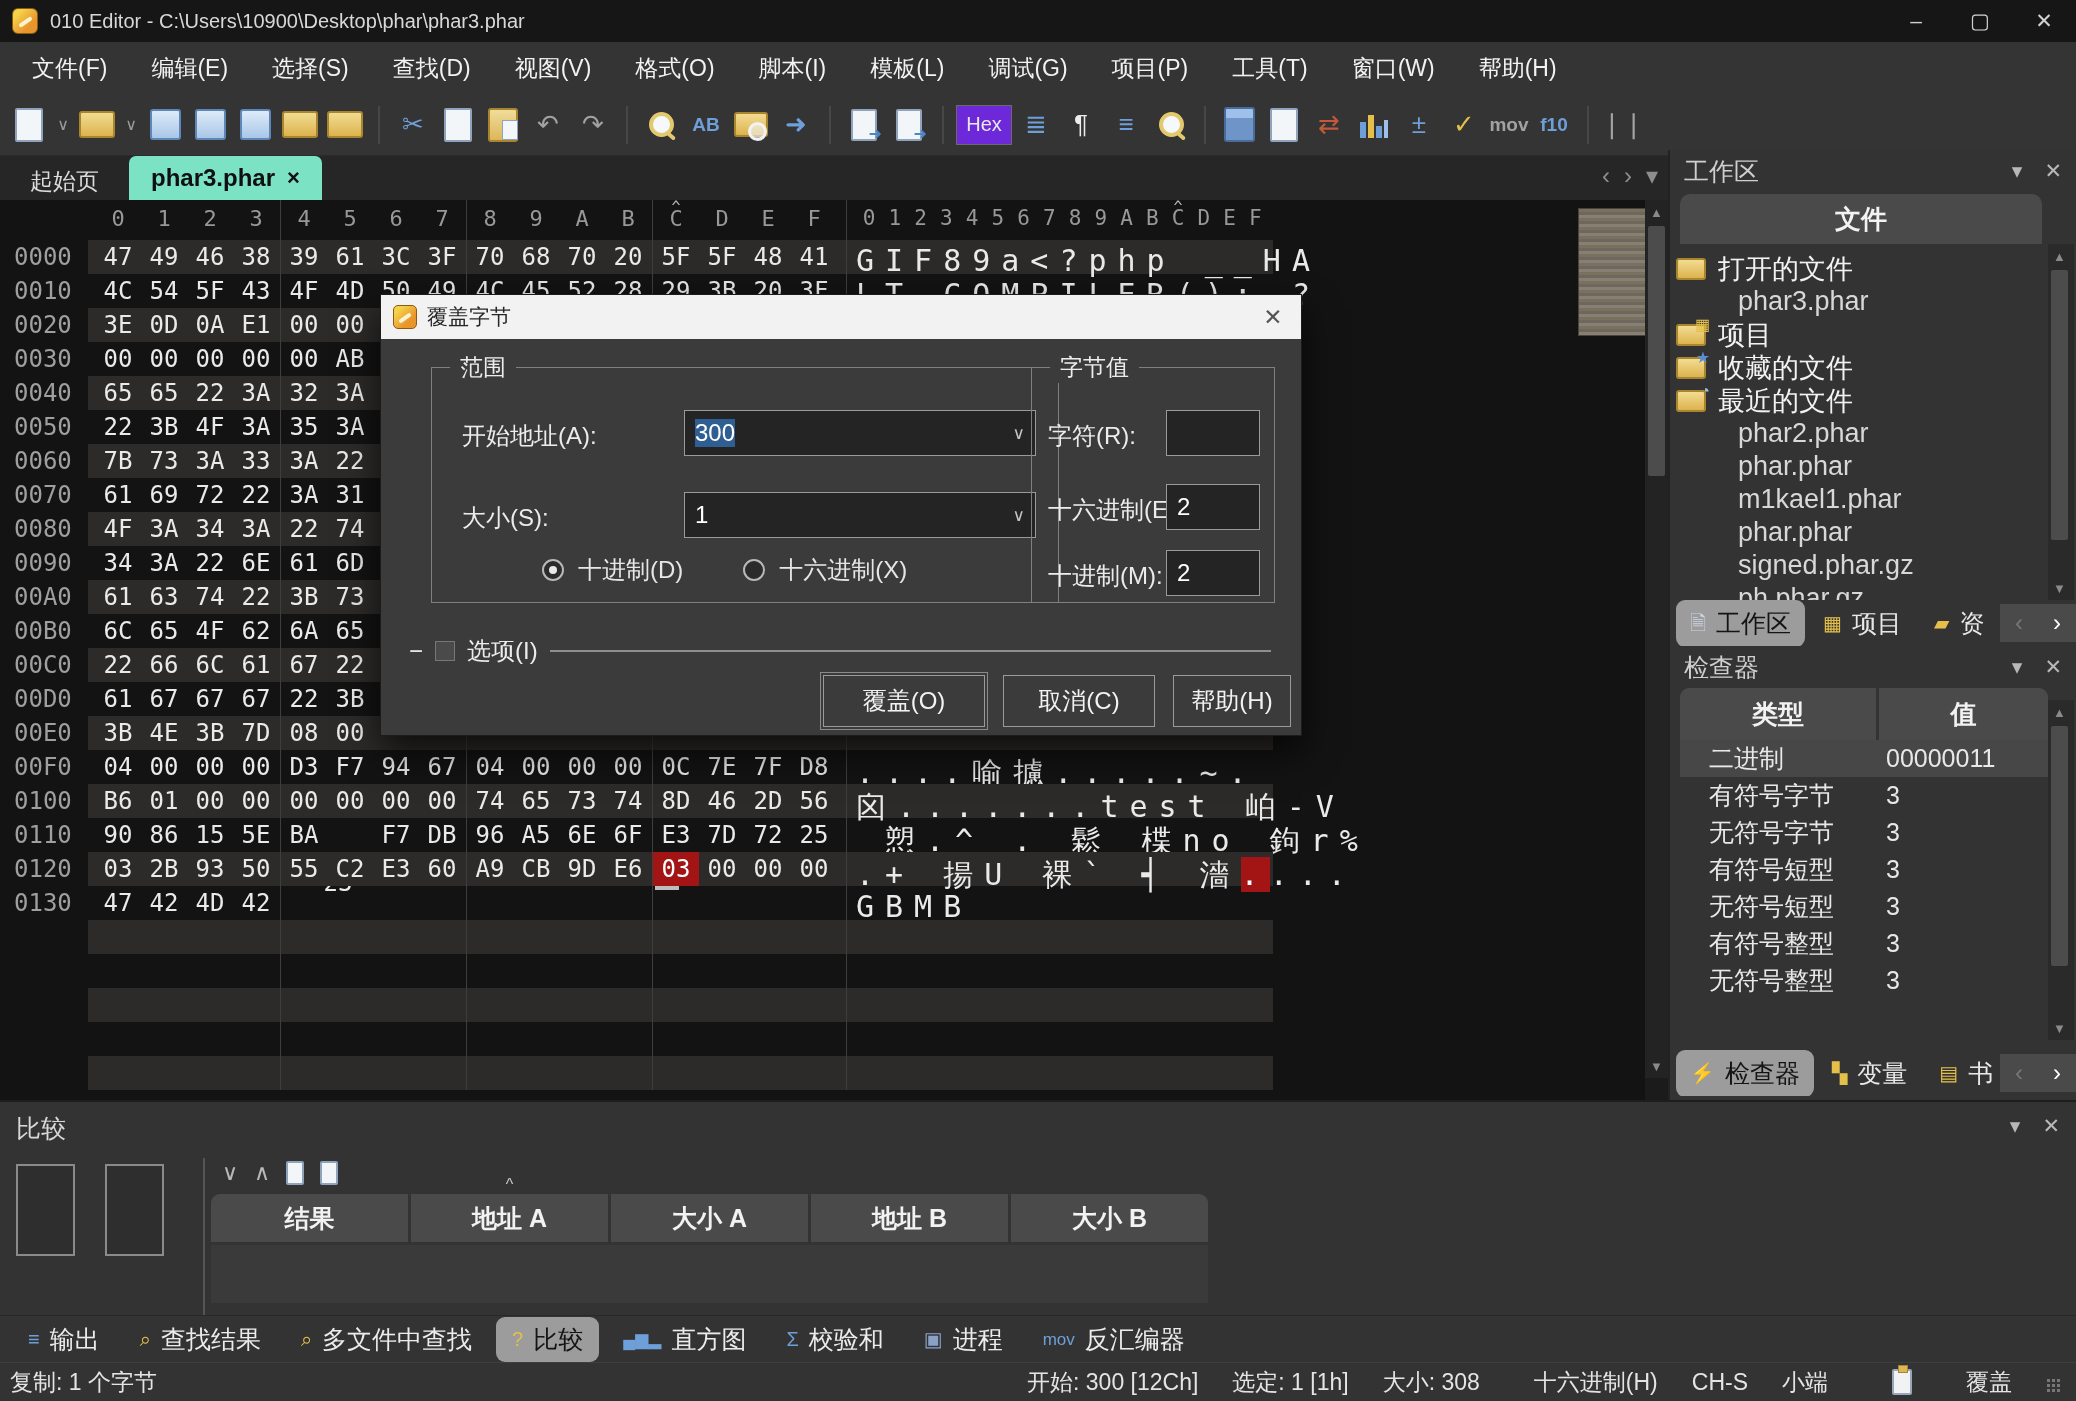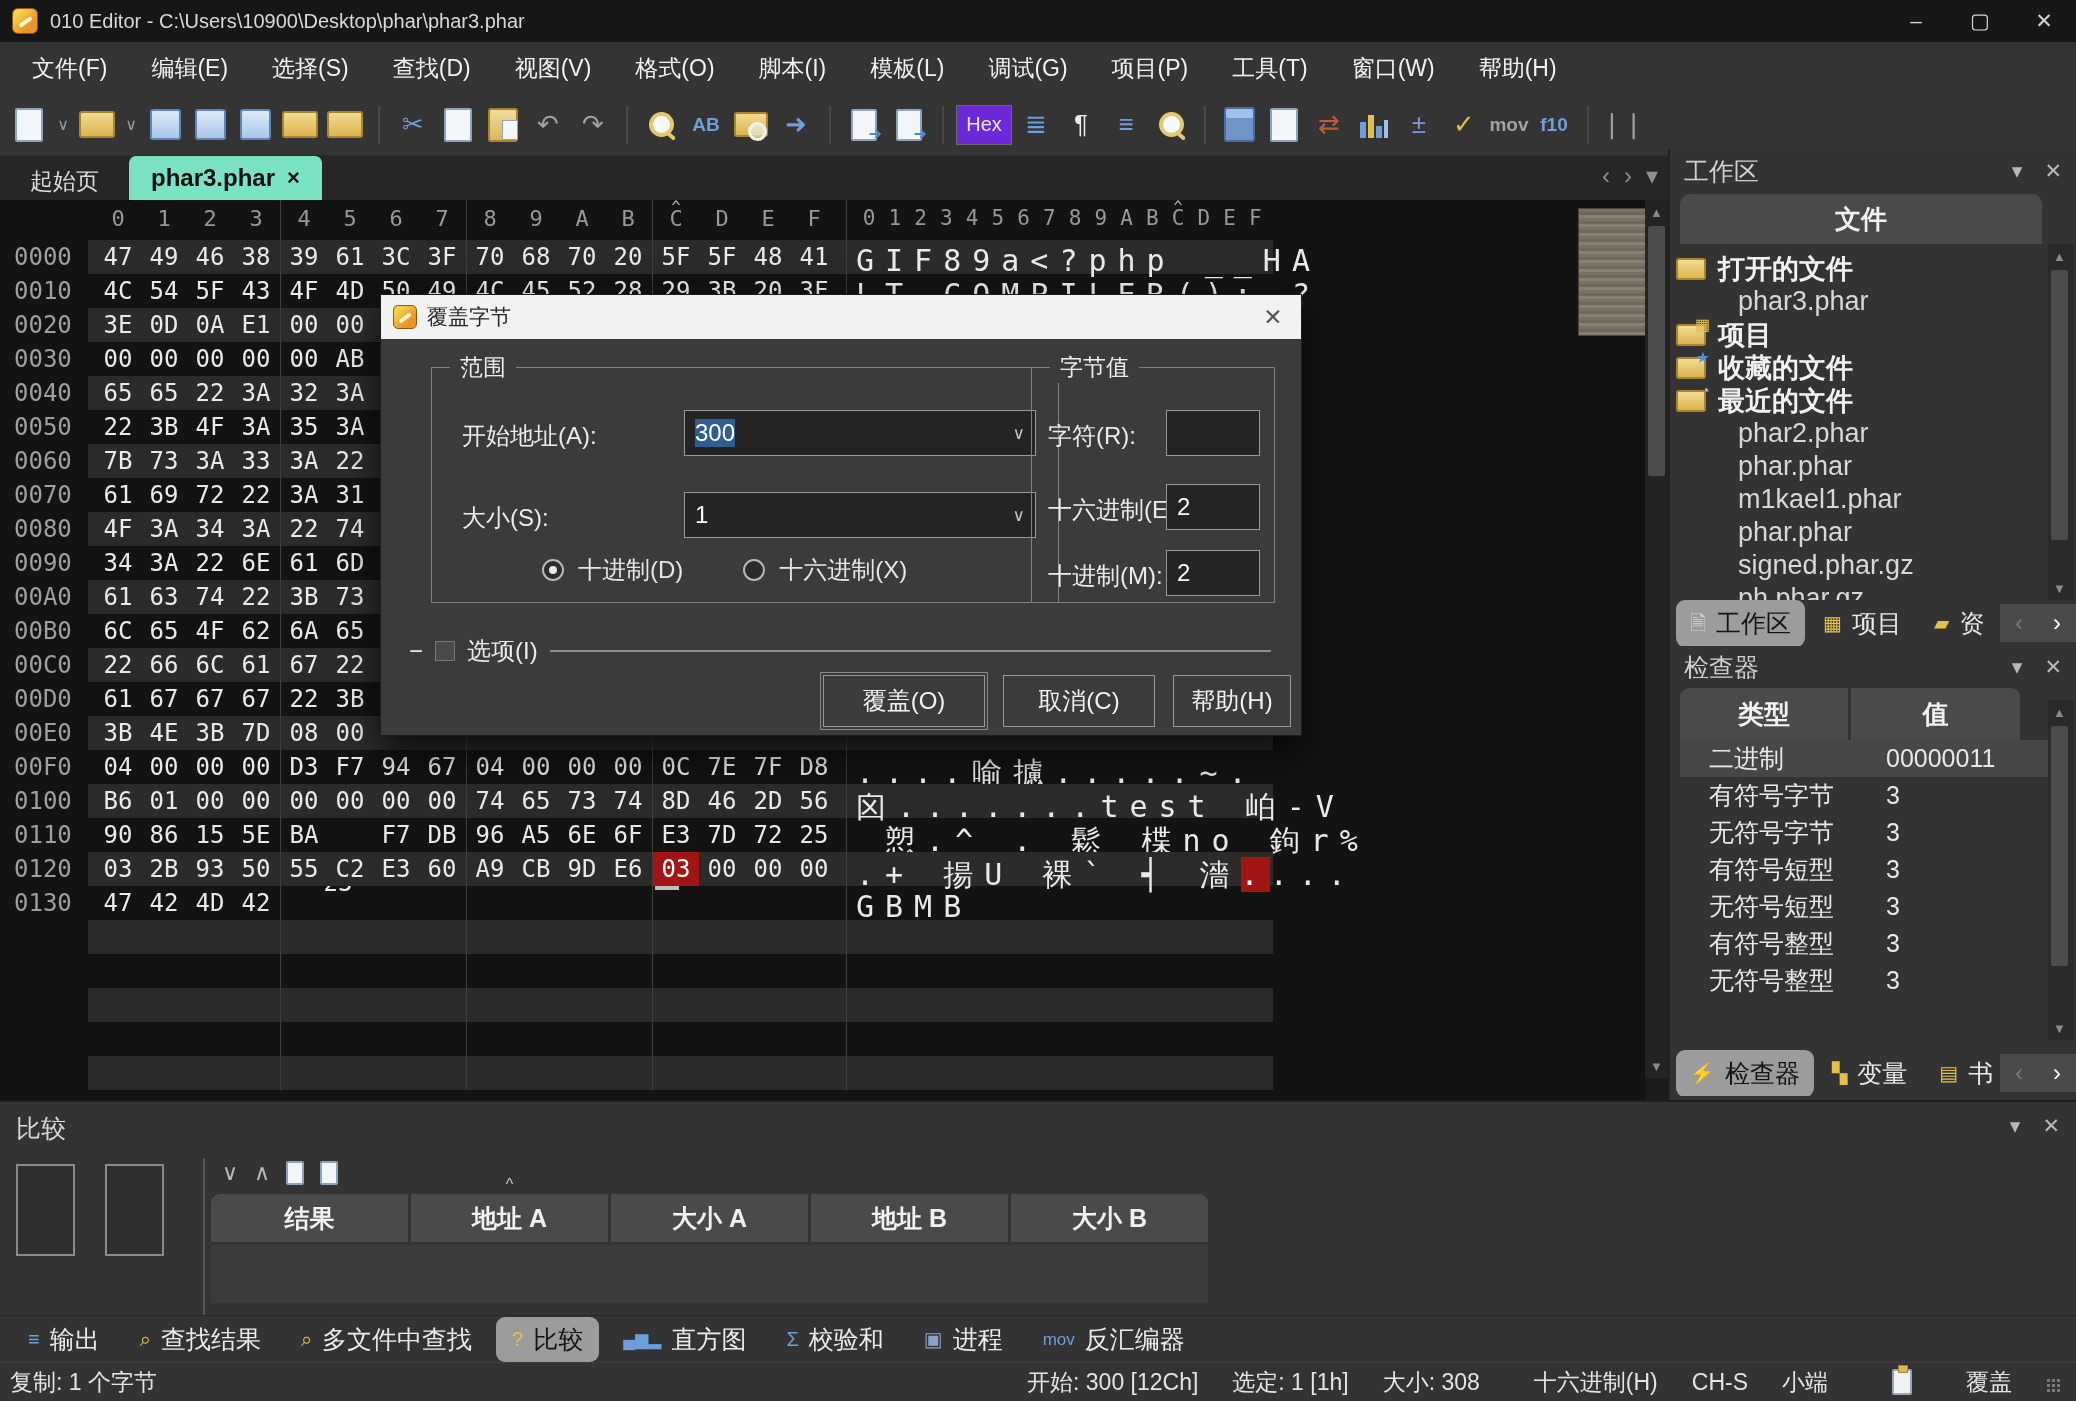--- a/index.html
+++ b/index.html
@@ -65,38 +65,38 @@
   .sb-btn { position:absolute; left:0; width:23px; height:24px; display:flex; align-items:center; justify-content:center; color:#8a8a8a; font-size:13px; }
   .sb-thumb { position:absolute; left:3px; width:17px; background:#4c4c4c; border-radius:2px; }
 
   
   .sidebar { position:absolute; left:1668px; top:150px; width:408px; height:965px; background:#333333; border-left:2px solid #222; }
   .panel-header { height:42px; display:flex; align-items:center; padding:0 14px; font-size:25px; color:#cfcfcf; }
   .panel-ctrls { margin-left:auto; display:flex; gap:22px; color:#b8b8b8; font-size:21px; }
   .files-header { margin:2px 34px 0 10px; height:50px; background:#4a4a4a; border-radius:10px 10px 0 0; display:flex; align-items:center; justify-content:center; font-size:26px; font-weight:bold; color:#f2f2f2; }
   .tree { position:relative; height:356px; overflow:hidden; }
   .tree-row { position:absolute; left:6px; display:flex; align-items:center; gap:12px; height:33px; font-size:27px; }
-  .tree-row .lbl-parent { font-weight:bold; color:#f2f2f2; }
+  .tree-row .lbl-parent { font-weight:normal; color:#f2f2f2; }
   .tree-row .lbl-child { color:#d8d8d8; }
   .tree-child { padding-left:62px; }
   .fold { width:30px; height:22px; background:linear-gradient(#f2dc92,#ddb34e); border:2px solid #a8862e; border-radius:3px; position:relative; flex:none; }
   .fold .badge { position:absolute; right:-6px; top:-9px; font-size:16px; line-height:1; }
   .badge-star { color:#5b8dd6; } .badge-clock { color:#9fc0e8; } .badge-grid { color:#e4c04a; }
   .side-scroll { position:absolute; right:2px; width:26px; background:#2a2a2a; }
   .side-tabs { height:46px; display:flex; align-items:center; padding-left:6px; gap:4px; position:relative; overflow:hidden; }
   .side-tab { display:flex; align-items:center; gap:10px; font-size:25px; padding:7px 14px; color:#e8e8e8; white-space:nowrap; }
   .side-tab.active { background:#9c9c9c; color:#141414; border-radius:9px; }
   .tab-scroll-arrows { position:absolute; right:0; top:4px; display:flex; }
   .tsa { width:38px; height:38px; display:flex; align-items:center; justify-content:center; font-size:24px; background:#4a4a4a; }
   .tsa.dim { color:#777; } .tsa.lit { color:#fff; }
   .mini-icon { font-size:20px; line-height:1; }
   .insp-table { position:relative; margin-left:10px; width:368px; }
   .insp-head { display:flex; gap:3px; height:52px; }
   .insp-head > div { background:#4a4a4a; display:flex; align-items:center; justify-content:center; font-size:26px; font-weight:bold; color:#f2f2f2; }
-  .insp-col-type { width:168px; border-radius:9px 0 0 0; }
+  .insp-col-type { width:196px; border-radius:9px 0 0 0; }
   .insp-col-val { width:169px; border-radius:0 9px 0 0; }
   .insp-row { display:flex; height:37px; align-items:center; font-size:25px; color:#e8e8e8; }
   .insp-row.selrow { background:#474747; }
   .insp-row .t { width:196px; padding-left:29px; } .insp-row .v { padding-left:10px; }
 
   
   .compare { position:absolute; left:0; top:1100px; width:2076px; height:215px; background:#333333; border-top:2px solid #1e1e1e; }
   .compare-title { position:absolute; left:16px; top:10px; font-size:25px; color:#d8d8d8; }
   .compare .panel-ctrls { position:absolute; right:16px; top:12px; }
   .cmp-box { position:absolute; top:62px; width:59px; height:92px; border:2px solid #8a8a8a; background:#2e2e2e; }

